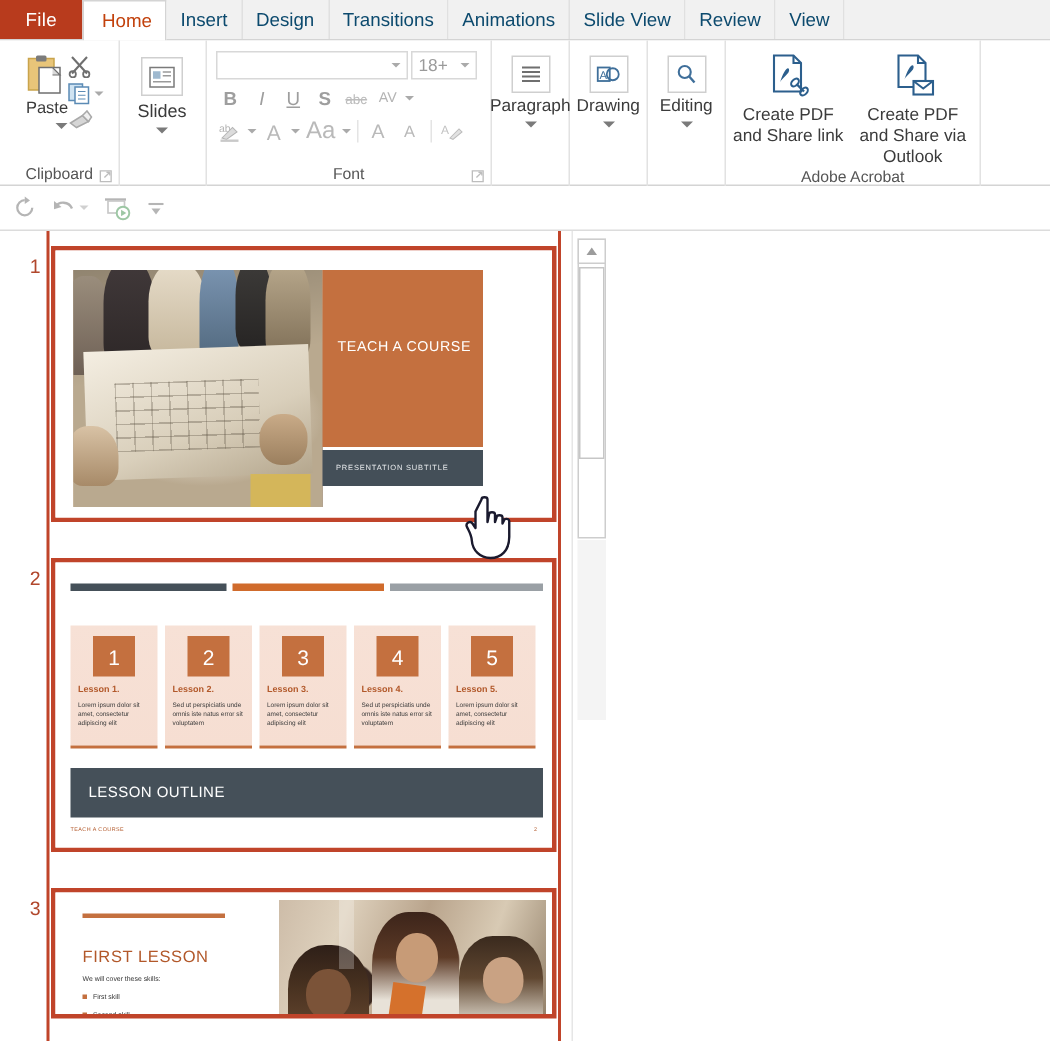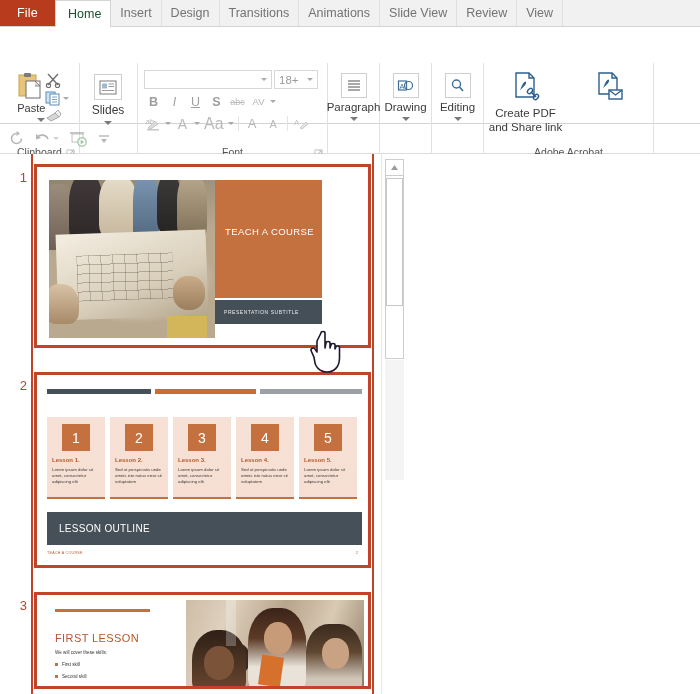--- a/index.html
+++ b/index.html
@@ -18,46 +18,45 @@
     border-bottom: 1px solid #d4d4d4;
     display: flex; align-items: stretch;
   }
   .tab-file {
     width: 55px; background: #b83b1d; color: #fff;
     display: flex; align-items: center; justify-content: center;
     font-size: 12.5px; letter-spacing: .2px;
   }
   .tab {
     padding: 0 9px; display: flex; align-items: center;
-    font-size: 12.5px; color: #737373;
+    font-size: 12.5px; color: #0c4a6e;
     border-right: 1px solid #e0e0e0;
     background: #f1f1f1;
   }
   .tab.first { border-left: 1px solid #e0e0e0; }
   .tab.active {
-    background: #ffffff; color: #14532d;
+    background: #ffffff; color: #c2410c;
     border-top: 1px solid #d4d4d4;
     border-left: 1px solid #d4d4d4; border-right: 1px solid #d4d4d4;
     margin-bottom: -1px; padding-bottom: 1px; padding-left: 12px;
   }
   .tabbar-rest { flex: 1; background: #f1f1f1; border-bottom: 0; }
 
   
   .ribbon {
     position: relative; height: 97px; width: 700px;
     background: #ffffff;
     border-bottom: 1px solid #d4d4d4;
     display: flex; align-items: stretch;
   }
   .group {
     position: relative; height: 97px;
     border-right: 1px solid #e2e2e2;
     display: flex; flex-direction: column;
     padding-top: 3px;
-    margin-top: 36px;
   }
   .group-body { flex: 1; display: flex; align-items: flex-start; }
   .group-label {
     height: 16px; font-size: 10.5px; color: #555;
     display: flex; align-items: center; justify-content: center;
     position: relative;
   }
   .dialog-launcher {
     position: absolute; right: 4px; bottom: 2px;
     width: 9px; height: 9px; opacity: .55;
@@ -229,21 +228,21 @@
   }
   .s2-banner {
     position: absolute; left: 10px; top: 137px; width: 315px; height: 33px;
     background: #455059; display: flex; align-items: center; padding-left: 12px;
   }
   .s2-banner span { color: #fff; font-size: 10px; letter-spacing: .3px; }
   .s2-foot { position: absolute; left: 10px; top: 176px; font-size: 3.6px; color: #b2582a; letter-spacing:.3px;}
   .s2-pg { position: absolute; right: 10px; top: 176px; font-size: 3.6px; color: #b2582a; }
 
   
-  .s3 { height: 97px; text-decoration: underline; }
+  .s3 { height: 87px; text-decoration: underline; }
   .s3-rule { position: absolute; left: 18px; top: 14px; width: 95px; height: 3px; background: #c4703f; }
   .s3-title { position: absolute; left: 18px; top: 37px; font-size: 11px; color: #b2582a; letter-spacing: .4px; }
   .s3-lead { position: absolute; left: 18px; top: 55px; font-size: 4.6px; color: #333; }
   .s3-li { position: absolute; left: 18px; font-size: 4.6px; color: #333; display: flex; align-items: center; gap: 4px; }
   .s3-bullet { width: 3px; height: 3px; background: #c4703f; display:inline-block; }
   .s3-photo {
     position: absolute; left: 149px; top: 5px; width: 178px; height: 92px;
     background:
       radial-gradient(ellipse 34px 30px at 25% 64%, #4a3326 0%, #3a2820 58%, rgba(0,0,0,0) 62%),
       radial-gradient(ellipse 30px 34px at 57% 44%, #6d4a3a 0%, #543528 60%, rgba(0,0,0,0) 64%),
@@ -503,20 +502,21 @@
           <span class="acro-label">Create PDF and Share link</span>
         </div>
         <div class="acro-item">
           <svg width="34" height="34" viewBox="0 0 34 34">
             <path d="M7 3 H20 L25 8 V24 H7 Z" fill="#fff" stroke="#2c5f8d" stroke-width="1.4"></path>
             <path d="M20 3 V8 H25" fill="none" stroke="#2c5f8d" stroke-width="1.4"></path>
             <path d="M11 19 C13 12 16 8 17 10 C18 13 12 16 11 19 Z" fill="#2c5f8d"></path>
             <rect x="17" y="20" width="13" height="9" fill="#fff" stroke="#2c5f8d" stroke-width="1.4"></rect>
             <path d="M17 20 L23.5 25 L30 20" fill="none" stroke="#2c5f8d" stroke-width="1.3"></path>
           </svg>
+          <span class="acro-label">Create PDF and Share via Outlook</span>
         </div>
       </div>
       <div class="group-label">
         <span>Adobe Acrobat</span>
       </div>
     </div>
 
     <div class="group g-tail">
       <div class="group-body"></div>
       <div class="group-label"></div>

